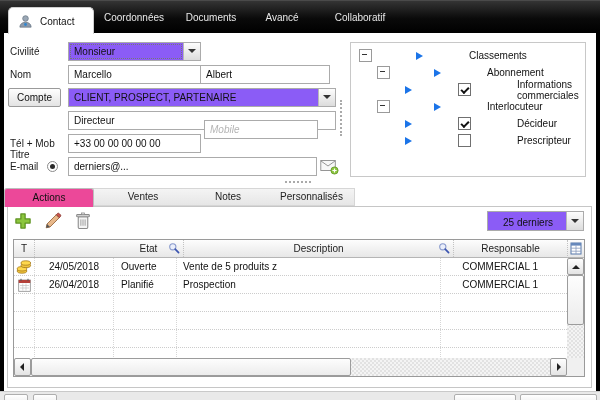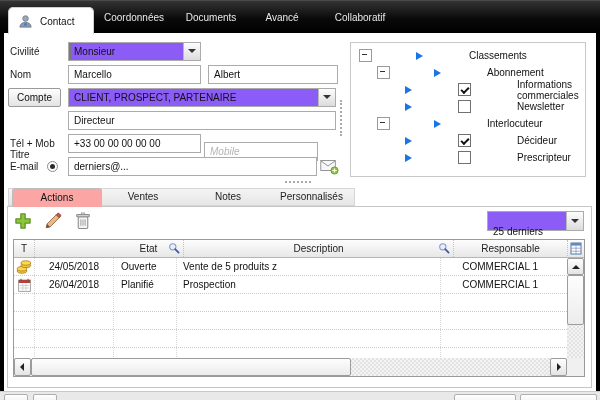--- a/index.html
+++ b/index.html
@@ -27,21 +27,21 @@
   .exp{width:11px;height:11px;border:1px solid #9a9a9a;background:#fff;position:relative;flex:0 0 auto;margin-right:4px;}
   .exp::after{content:"";position:absolute;left:2px;top:4px;width:5px;height:1px;background:#333;}
   .tri{width:0;height:0;border-left:7px solid #1b74e8;border-top:4.5px solid transparent;border-bottom:4.5px solid transparent;flex:0 0 auto;margin-right:6px;}
   .cb{width:13px;height:13px;border:1px solid #707070;background:#fff;position:relative;flex:0 0 auto;margin-right:6px;box-sizing:border-box;}
   .cb.checked::after{content:"";position:absolute;left:2px;top:2.5px;width:6px;height:3px;border-left:2px solid #111;border-bottom:2px solid #111;transform:rotate(-45deg);}
   .vdots{position:absolute;left:340px;top:100px;height:36px;width:0;border-left:2px dotted #aaa;}
   .hdots{position:absolute;left:285px;top:181px;width:26px;height:0;border-top:2px dotted #aaa;}
   
   .lstrip{position:absolute;left:8px;top:188px;width:347px;height:18px;background:linear-gradient(#f4f4f4,#e6e6e6);border:1px solid #d6d6d6;box-sizing:border-box;}
   .ltab{position:absolute;top:188px;height:18px;line-height:18px;text-align:center;color:#222;z-index:2;}
-  .ltab-active{position:absolute;left:12px;top:188px;width:90px;height:19px;background:#fca5a5;border:1px solid #bdbdbd;border-bottom:none;border-radius:3px 3px 0 0;text-align:center;line-height:18px;box-sizing:border-box;z-index:4;}
+  .ltab-active{position:absolute;left:4px;top:188px;width:90px;height:19px;background:#ec4899;border:1px solid #bdbdbd;border-bottom:none;border-radius:3px 3px 0 0;text-align:center;line-height:18px;box-sizing:border-box;z-index:4;}
   .lpanel{position:absolute;left:7px;top:206px;width:585px;height:182px;border:1px solid #c6c6c6;background:#fff;box-sizing:border-box;z-index:1;}
   .toolbtn{position:absolute;top:212px;width:18px;height:18px;z-index:2;}
   
   .tbl{position:absolute;left:13px;top:239px;width:572px;height:138px;border:1px solid #9a9a9a;background:#fff;box-sizing:border-box;z-index:2;overflow:hidden;}
   .thead{position:absolute;left:0;top:0;width:553px;height:18px;background:linear-gradient(#fdfdfd,#e7e7e7);border-bottom:1px solid #b5b5b5;box-sizing:border-box;}
   .hcell{position:absolute;top:0;height:17px;line-height:17px;text-align:center;color:#222;border-right:1px dotted #c2c2c2;box-sizing:border-box;}
   .hmag{position:absolute;right:3px;top:2px;}
   .rows{position:absolute;left:0;top:18px;width:553px;height:100px;overflow:hidden;}
   .r{height:18px;display:flex;border-bottom:1px dotted #cccccc;box-sizing:border-box;}
   .c{height:17px;line-height:17px;border-right:1px dotted #d6d6d6;box-sizing:border-box;overflow:hidden;white-space:nowrap;}
@@ -91,36 +91,36 @@
   <div class="combo" style="left:68px;top:42px;width:133px;">
     <span class="cval">Monsieur</span>
     <span class="focusrect"></span>
     <span class="cbtn">
         <span class="darr"></span>
       </span>
   </div>
 
   <div class="lbl" style="left:10px;top:69px;">Nom</div>
   <div class="fld" style="left:68px;top:65px;width:133px;">Marcello</div>
-  <div class="fld" style="left:208px;top:65px;width:130px;">Albert</div>
+  <div class="fld" style="left:200px;top:65px;width:130px;">Albert</div>
 
   <div class="btn3d" style="left:8px;top:88px;width:53px;">Compte</div>
   <div class="combo" style="left:68px;top:88px;width:268px;">
     <span class="cval">CLIENT, PROSPECT, PARTENAIRE</span>
     <span class="cbtn">
         <span class="darr"></span>
       </span>
   </div>
 
   <div class="lbl" style="left:10px;top:115px;margin-top:34px;">Titre</div>
   <div class="fld" style="left:68px;top:111px;width:268px;">Directeur</div>
 
   <div class="lbl" style="left:10px;top:138px;">Tél + Mob</div>
   <div class="fld" style="left:68px;top:134px;width:133px;">+33 00 00 00 00 00</div>
-  <div class="fld" style="left:204px;top:142px;width:114px;"><span class="placeholder">Mobile</span></div>
+  <div class="fld" style="left:204px;top:120px;width:114px;"><span class="placeholder">Mobile</span></div>
 
   <div class="lbl" style="left:10px;top:161px;">E-mail</div>
   <span class="radio" style="left:47px;top:161px;"></span>
   <div class="fld" style="left:68px;top:157px;width:249px;">derniers@...</div>
   <svg style="position:absolute;left:320px;top:159px;" width="19" height="16" viewBox="0 0 19 16">
       <rect x="0.8" y="1.5" width="14.5" height="10" fill="#f7f7f7" stroke="#8a8a8a" stroke-width="0.9"></rect>
       <path d="M1 2l7 5 7-5" fill="none" stroke="#8a8a8a" stroke-width="0.9"></path>
       <circle cx="14.5" cy="11.5" r="3.6" fill="#8cc63e" stroke="#5f9321" stroke-width="0.8"></circle>
       <path d="M14.5 9.4v4.2M12.4 11.5h4.2" stroke="#fff" stroke-width="1.2"></path>
     </svg>
@@ -133,25 +133,20 @@
     </div>
     <div class="trow" style="padding-left:26px;">
       <span class="exp"></span>
         <span class="tri"></span>
       <span>Abonnement</span>
     </div>
     <div class="trow" style="padding-left:54px;">
       <span class="tri"></span>
       <span class="cb checked"></span>
       <span>Informations commerciales</span>
-    </div>
-    <div class="trow" style="padding-left:54px;">
-      <span class="tri"></span>
-      <span class="cb"></span>
-      <span>Newsletter</span>
     </div>
     <div class="trow" style="padding-left:26px;">
       <span class="exp"></span>
         <span class="tri"></span>
       <span>Interlocuteur</span>
     </div>
     <div class="trow" style="padding-left:54px;">
       <span class="tri"></span>
       <span class="cb checked"></span>
       <span>Décideur</span>
@@ -183,21 +178,21 @@
       <path d="M3 12l-.8 3.8L6 15z" fill="#555"></path>
     </svg>
   <svg class="toolbtn" style="left:75px;width:16px;" viewBox="0 0 15 17">
       <rect x="3" y="4.5" width="9" height="11" rx="1" fill="#f4f4f4" stroke="#8a8a8a"></rect>
       <rect x="1.5" y="2.5" width="12" height="2" rx="0.8" fill="#e8e8e8" stroke="#8a8a8a"></rect>
       <rect x="6.2" y="0.9" width="2.6" height="1.6" fill="#e8e8e8" stroke="#8a8a8a" stroke-width="0.7"></rect>
       <path d="M5.5 7v6M7.5 7v6M9.5 7v6" stroke="#9c9c9c" stroke-width="0.9"></path>
     </svg>
 
   <div class="combo" style="left:487px;top:211px;width:97px;height:20px;z-index:2;">
-    <span class="cval" style="top:12px;">25 derniers</span>
+    <span class="cval" style="top:3px;text-align:center;">25 derniers</span>
     <span class="cbtn">
         <span class="darr" style="top:7px;"></span>
       </span>
   </div>
 
   <div class="tbl">
     <div class="thead">
       <div class="hcell" style="left:0;width:21px;">T</div>
       <div class="hcell" style="left:100px;width:70px;">
         <span>Etat</span>

